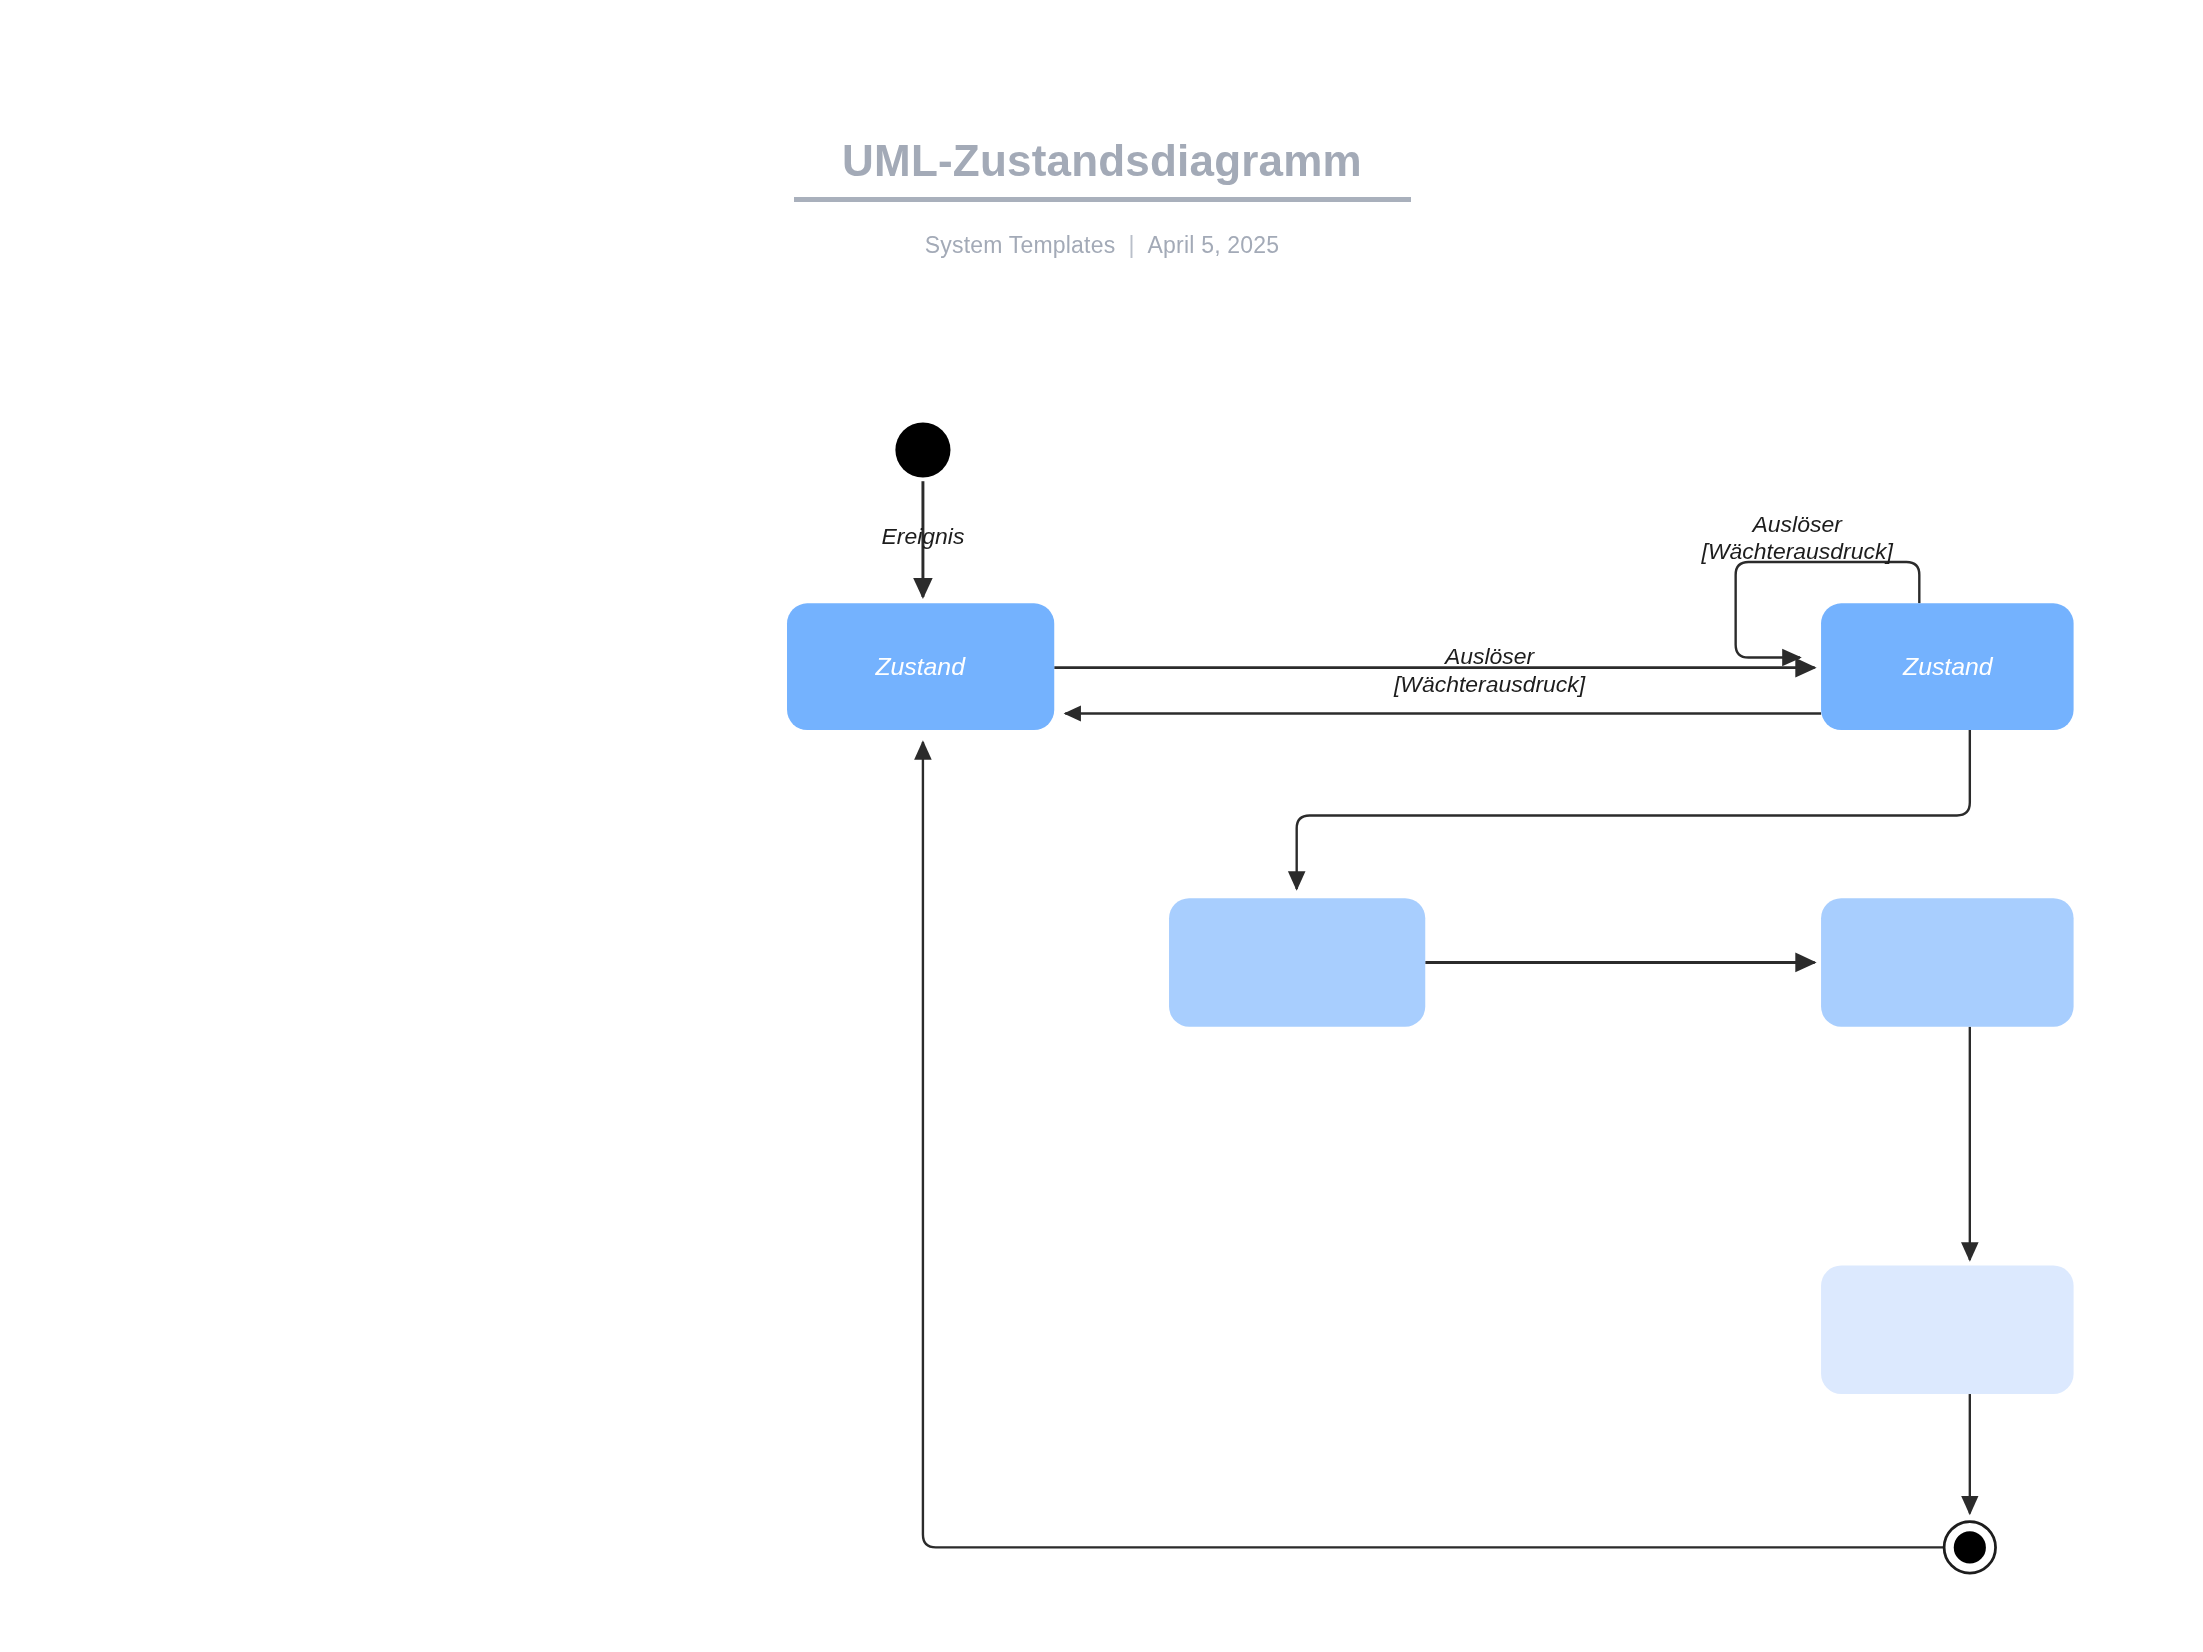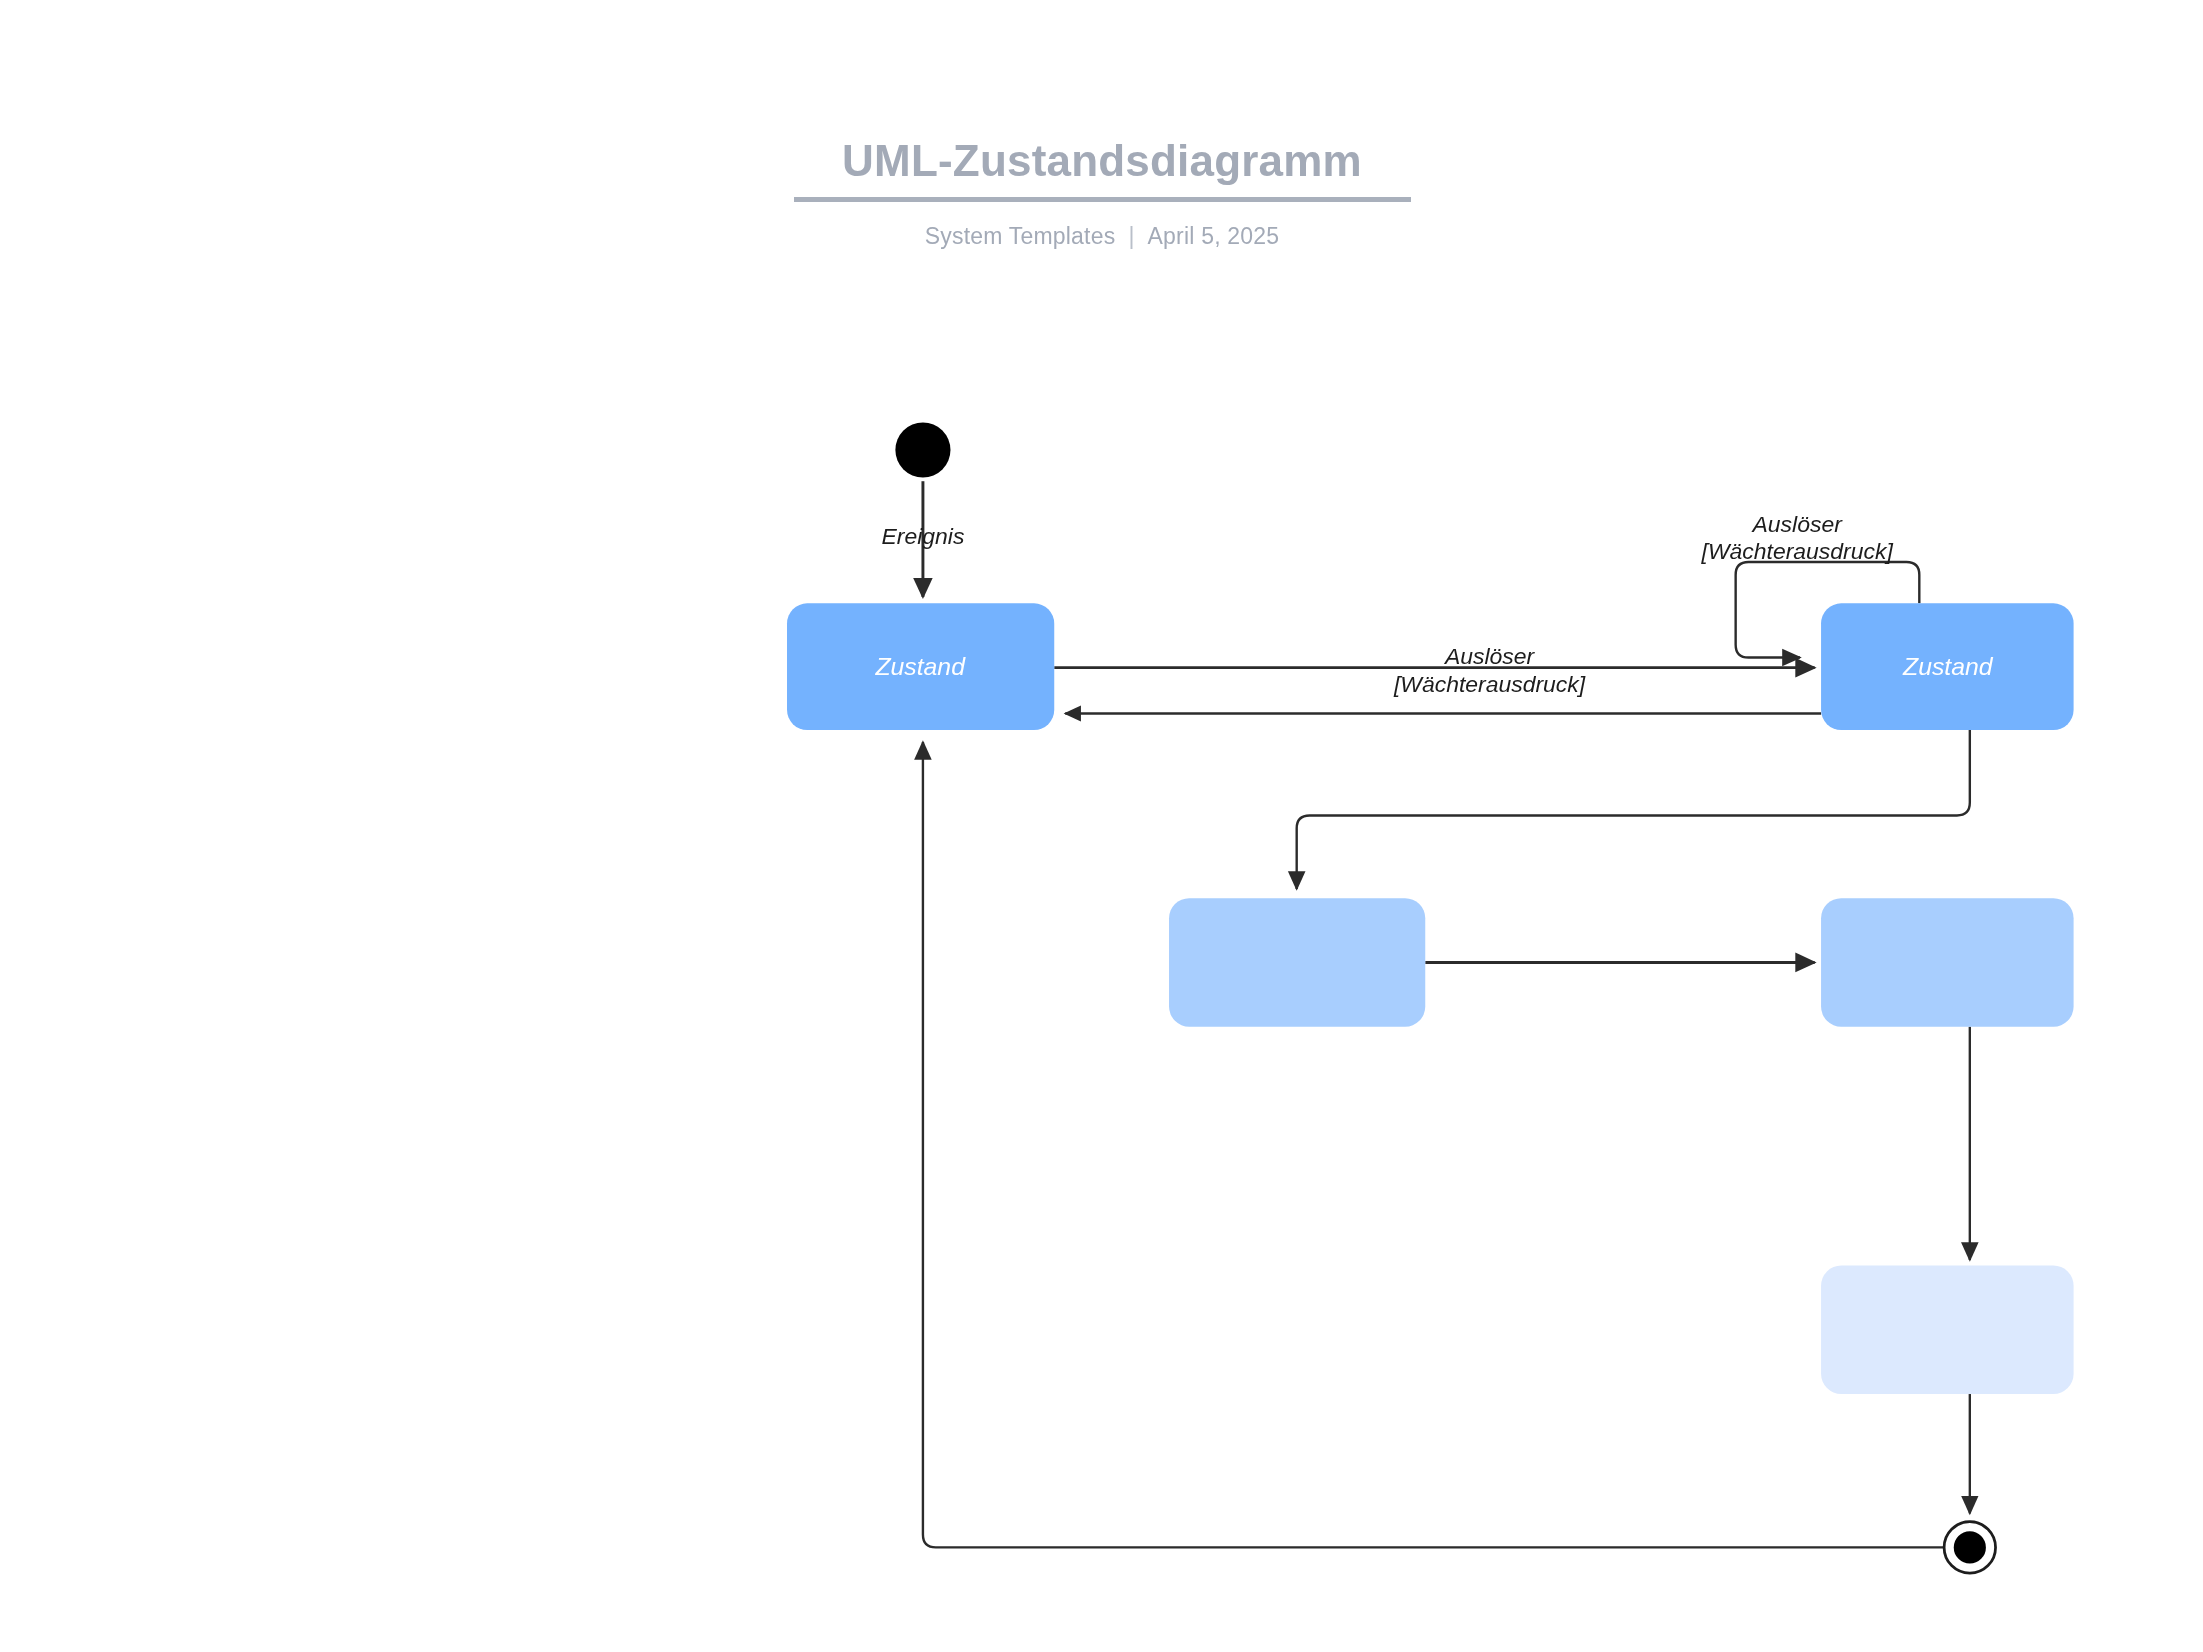--- a/index.html
+++ b/index.html
@@ -37,21 +37,21 @@
     line-height: 1.05;
     margin: 0;
   }
   .title-rule {
     width: 617px;
     height: 4.6px;
     background: #a9b0bc;
     margin: 13px auto 0 auto;
   }
   .doc-subtitle {
-    margin-top: 21px;
+    margin-top: 30px;
     font-size: 23px;
     color: #a3aab7;
     letter-spacing: 0.2px;
   }
   .doc-subtitle .sep {
     display: inline-block;
     margin: 0 13px;
     color: #b9bfc9;
     font-weight: 300;
   }

